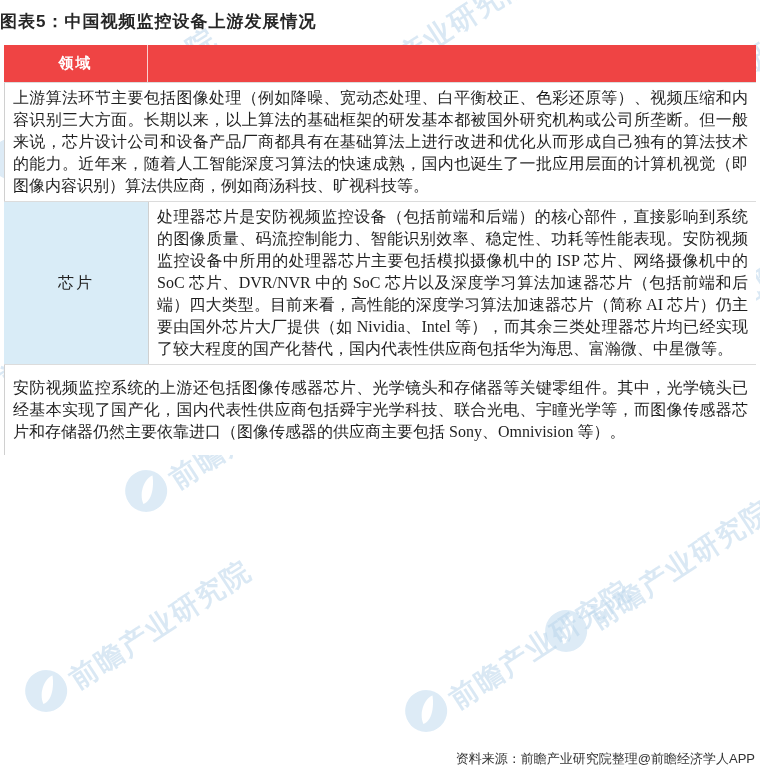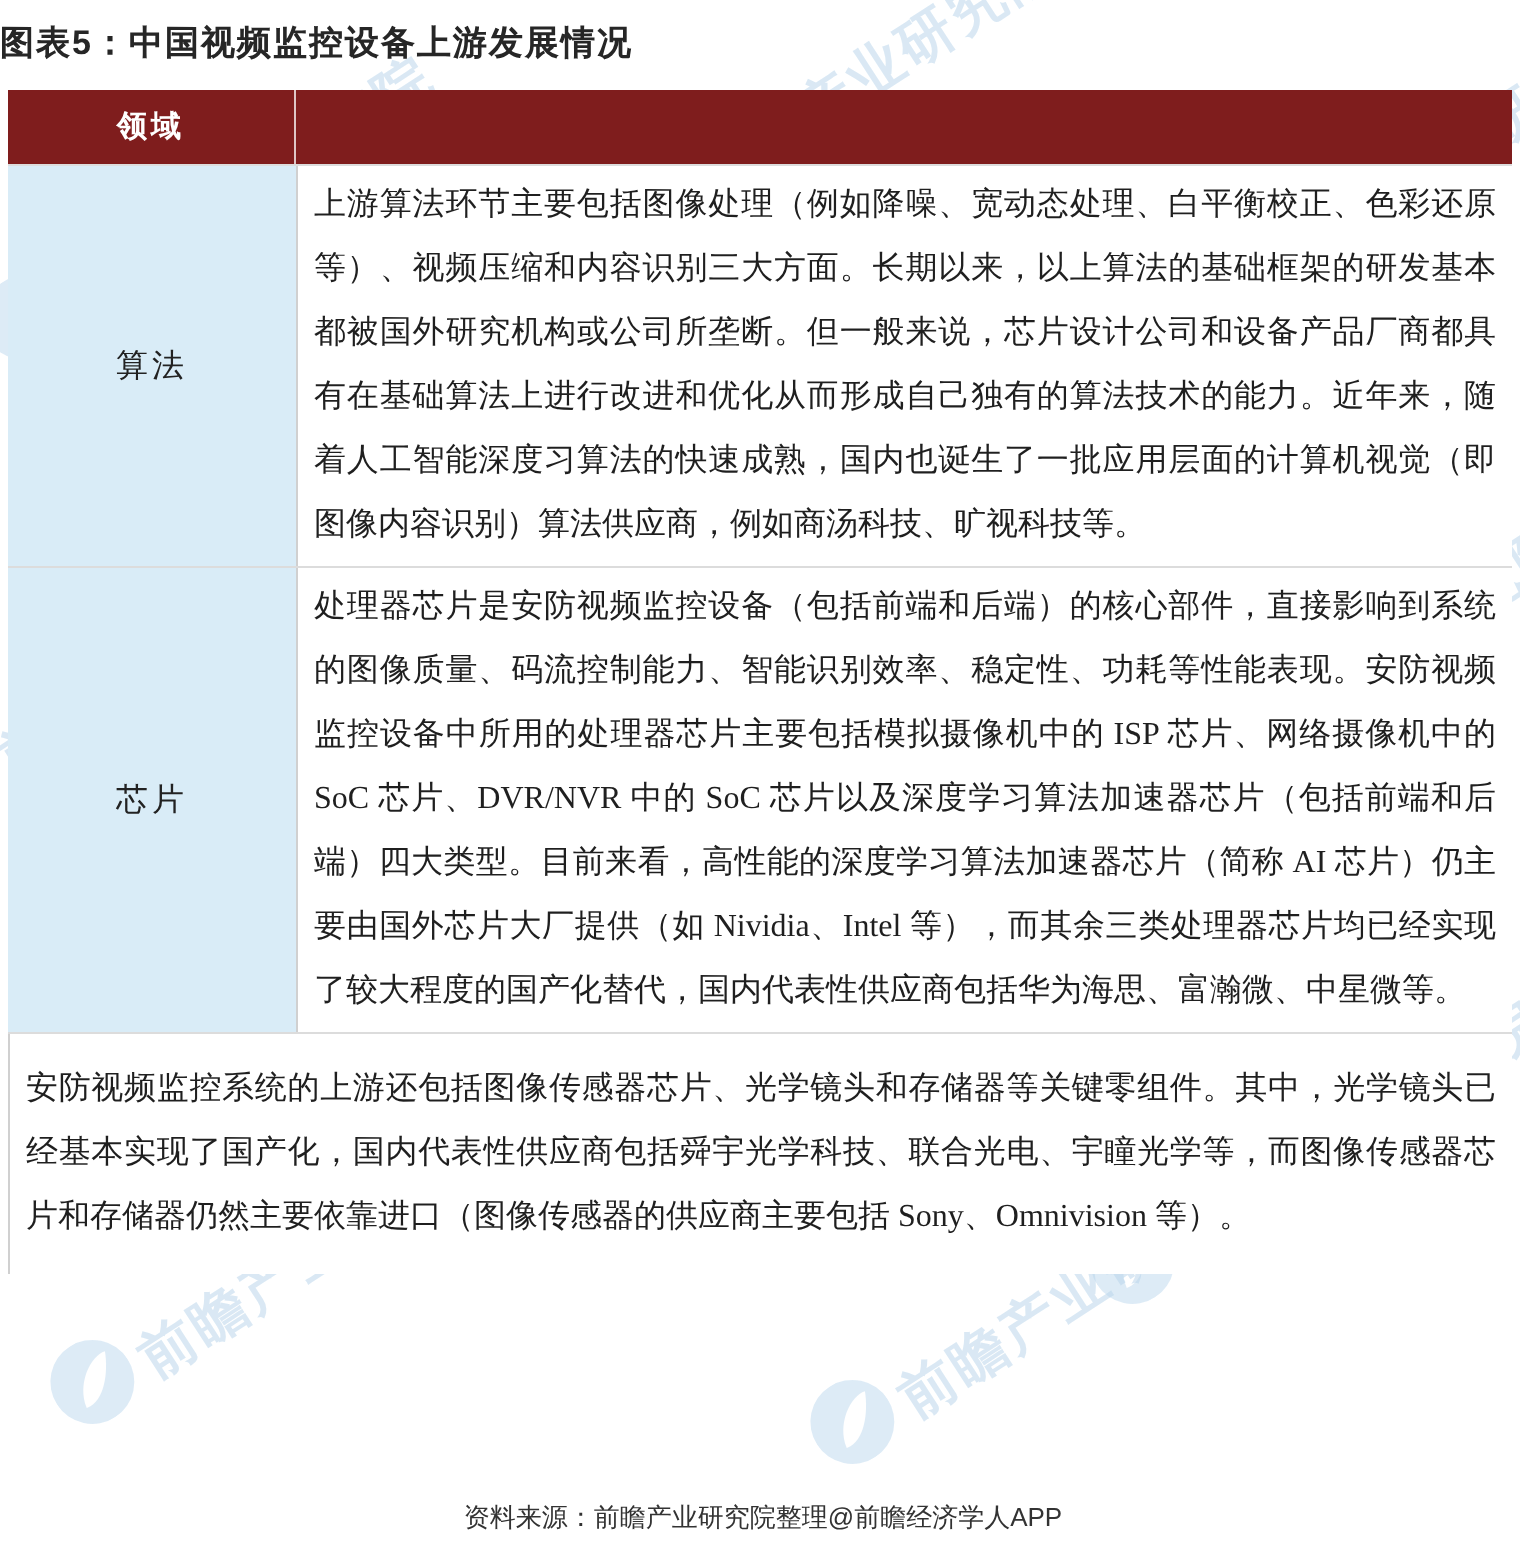--- a/index.html
+++ b/index.html
@@ -26,21 +26,21 @@
   .table {
     position: absolute;
     top: 45px;
     left: 4px;
     right: 4px;
     z-index: 2;
   }
   .thead {
     display: flex;
     height: 37px;
-    background: #7f1d1d;
+    background: #ef4444;
   }
   .th {
     color: #ffffff;
     font-weight: bold;
     font-size: 15px;
     display: flex;
     align-items: center;
     justify-content: center;
     letter-spacing: 2px;
   }
@@ -62,33 +62,33 @@
     color: #222222;
     letter-spacing: 2px;
     flex-shrink: 0;
   }
   .cell-desc {
     flex: 1;
     background: #ffffff;
     border-left: 1px solid #d0d0d0;
     font-family: "Liberation Serif", serif;
     font-size: 16px;
-    line-height: 32px;
+    line-height: 22px;
     color: #1f1f1f;
     text-align: justify;
     padding: 4px 8px;
   }
   .trow-3 .cell-desc { padding: 12px 8px; }
   .footer {
     position: absolute;
     top: 750px;
     left: 8px;
     right: 5px;
     display: flex;
-    justify-content: center;
+    justify-content: flex-end;
     font-size: 13px;
     color: #333333;
     z-index: 3;
   }
   
   .wm {
     position: absolute;
     width: 230px;
     height: 120px;
     pointer-events: none;
@@ -227,21 +227,20 @@
   </div>
 
   <div class="title">图表5：中国视频监控设备上游发展情况</div>
 
   <div class="table">
     <div class="thead">
       <div class="th th-field">领域</div>
     </div>
 
     <div class="trow trow-1">
-      <div class="cell-field">算法</div>
       <div class="cell-desc">上游算法环节主要包括图像处理（例如降噪、宽动态处理、白平衡校正、色彩还原等）、视频压缩和内容识别三大方面。长期以来，以上算法的基础框架的研发基本都被国外研究机构或公司所垄断。但一般来说，芯片设计公司和设备产品厂商都具有在基础算法上进行改进和优化从而形成自己独有的算法技术的能力。近年来，随着人工智能深度习算法的快速成熟，国内也诞生了一批应用层面的计算机视觉（即图像内容识别）算法供应商，例如商汤科技、旷视科技等。</div>
     </div>
 
     <div class="trow trow-2">
       <div class="cell-field">芯片</div>
       <div class="cell-desc">处理器芯片是安防视频监控设备（包括前端和后端）的核心部件，直接影响到系统的图像质量、码流控制能力、智能识别效率、稳定性、功耗等性能表现。安防视频监控设备中所用的处理器芯片主要包括模拟摄像机中的 ISP 芯片、网络摄像机中的 SoC 芯片、DVR/NVR 中的 SoC 芯片以及深度学习算法加速器芯片（包括前端和后端）四大类型。目前来看，高性能的深度学习算法加速器芯片（简称 AI 芯片）仍主要由国外芯片大厂提供（如 Nividia、Intel 等），而其余三类处理器芯片均已经实现了较大程度的国产化替代，国内代表性供应商包括华为海思、富瀚微、中星微等。</div>
     </div>
 
     <div class="trow trow-3">
       <div class="cell-desc">安防视频监控系统的上游还包括图像传感器芯片、光学镜头和存储器等关键零组件。其中，光学镜头已经基本实现了国产化，国内代表性供应商包括舜宇光学科技、联合光电、宇瞳光学等，而图像传感器芯片和存储器仍然主要依靠进口（图像传感器的供应商主要包括 Sony、Omnivision 等）。</div>

